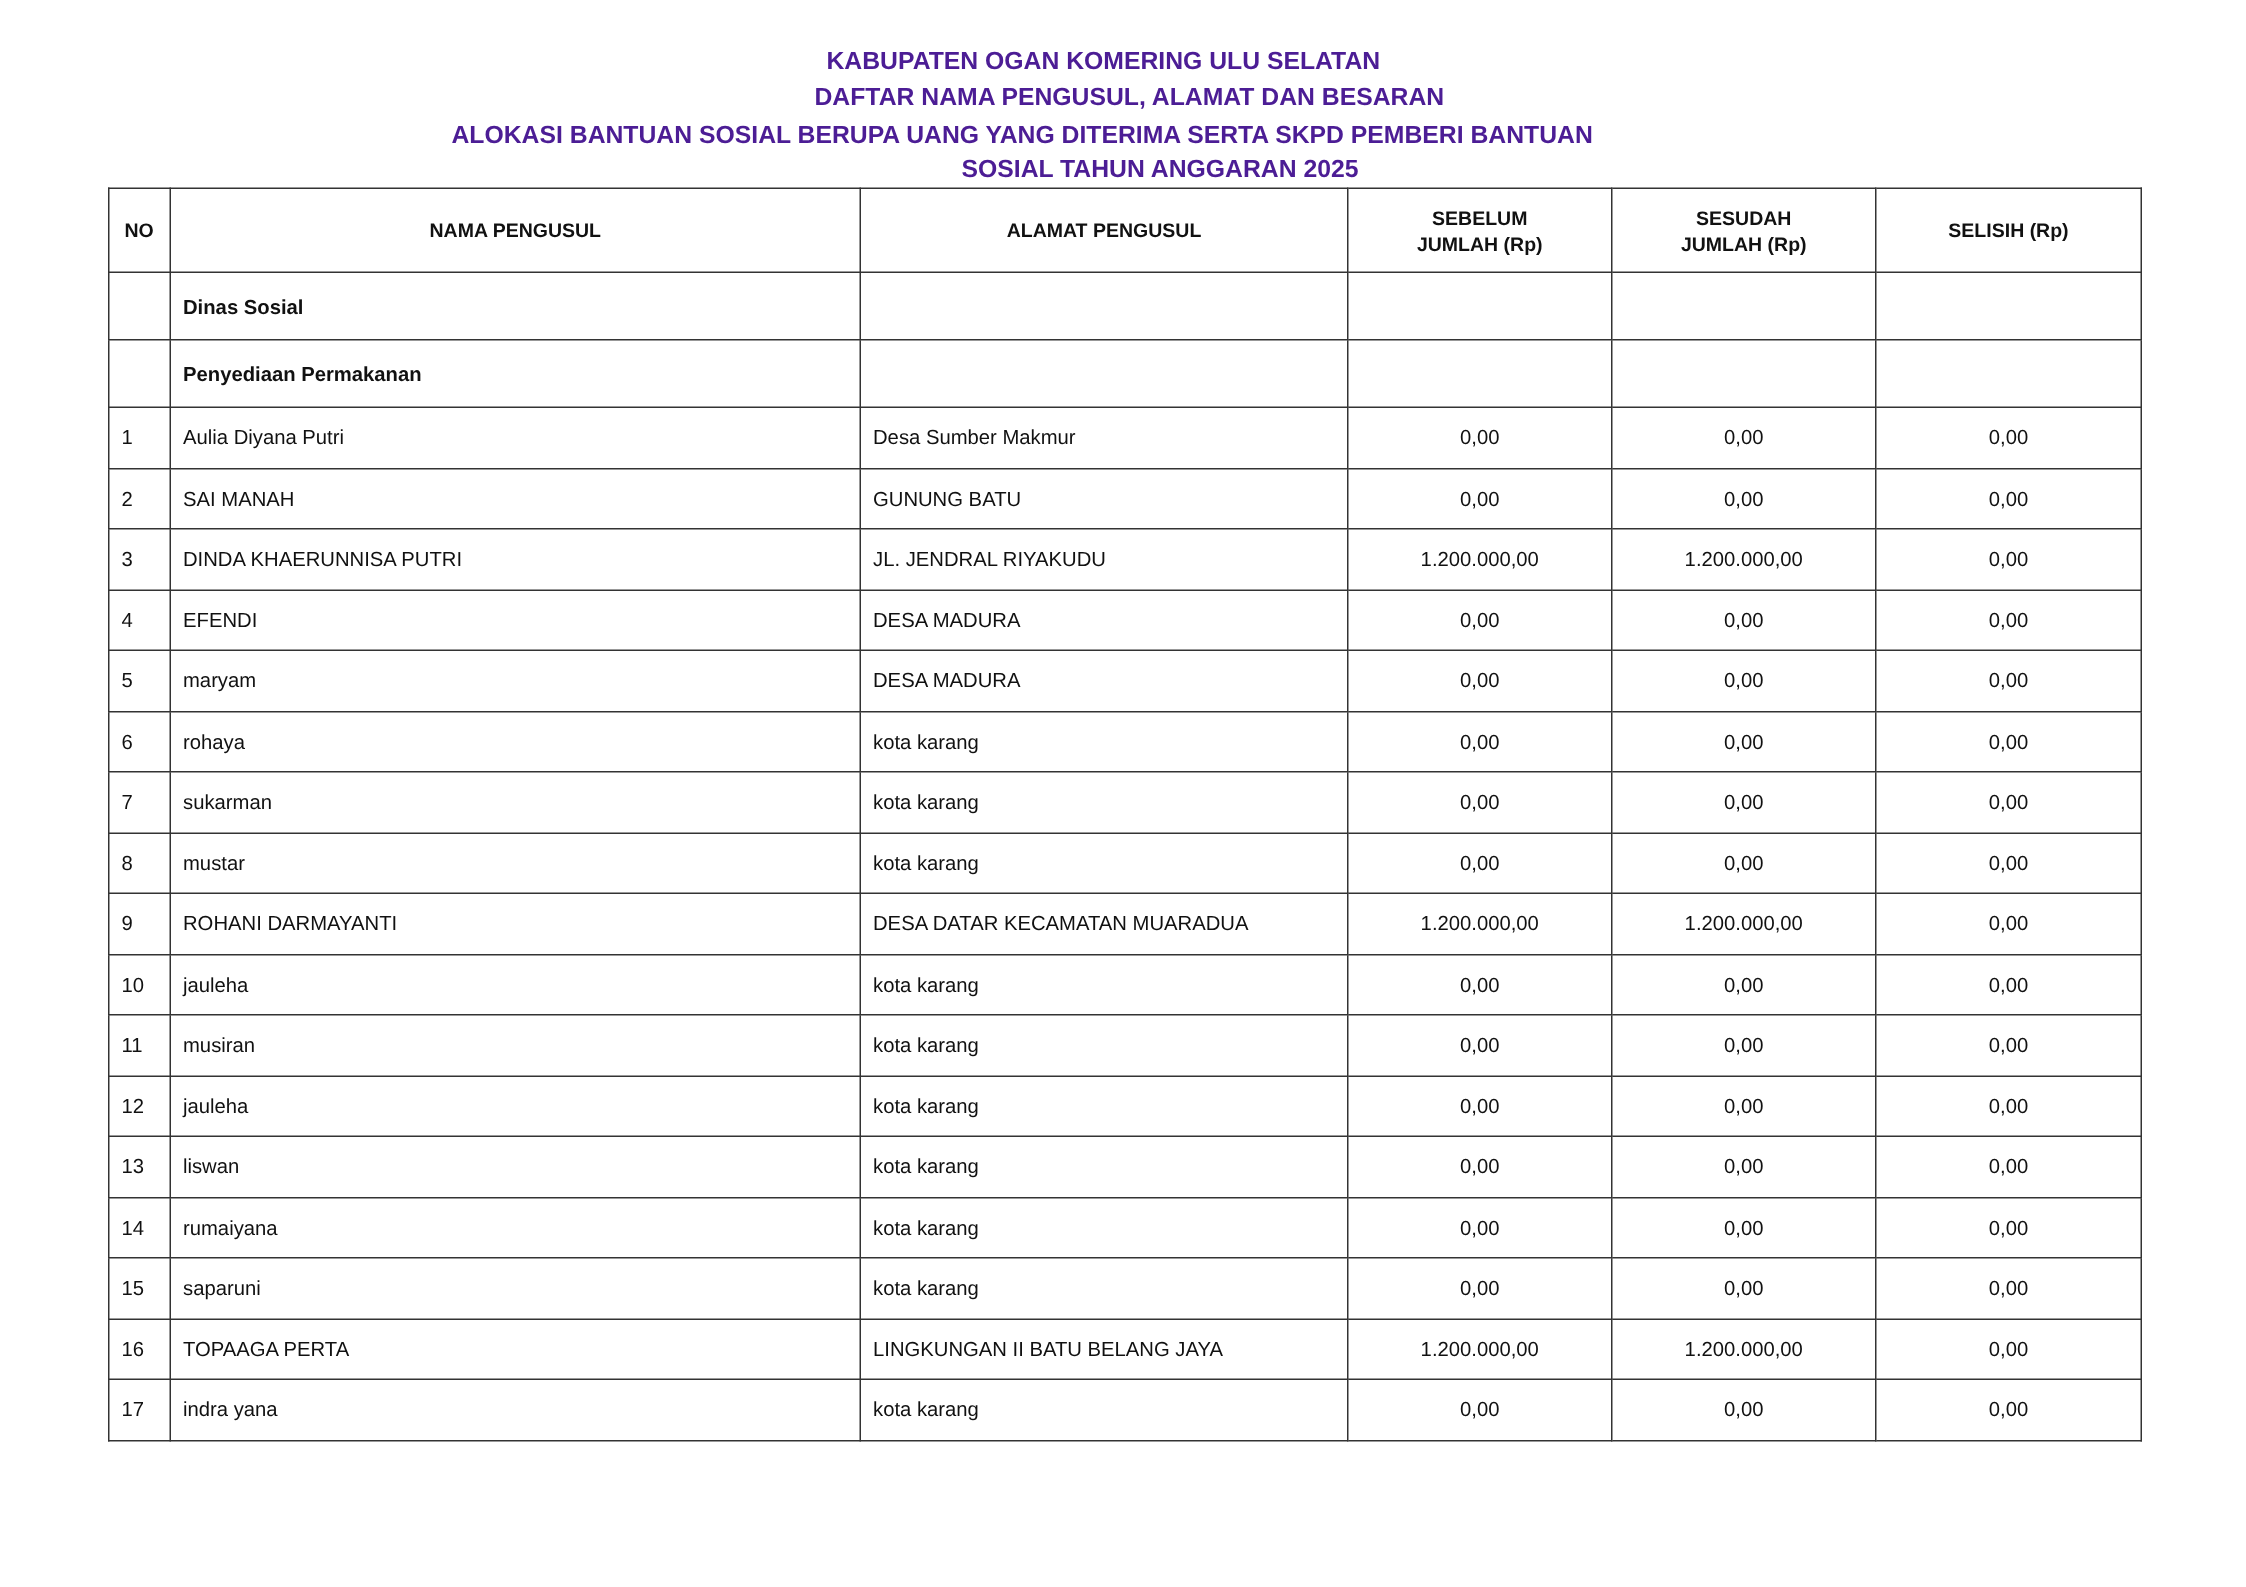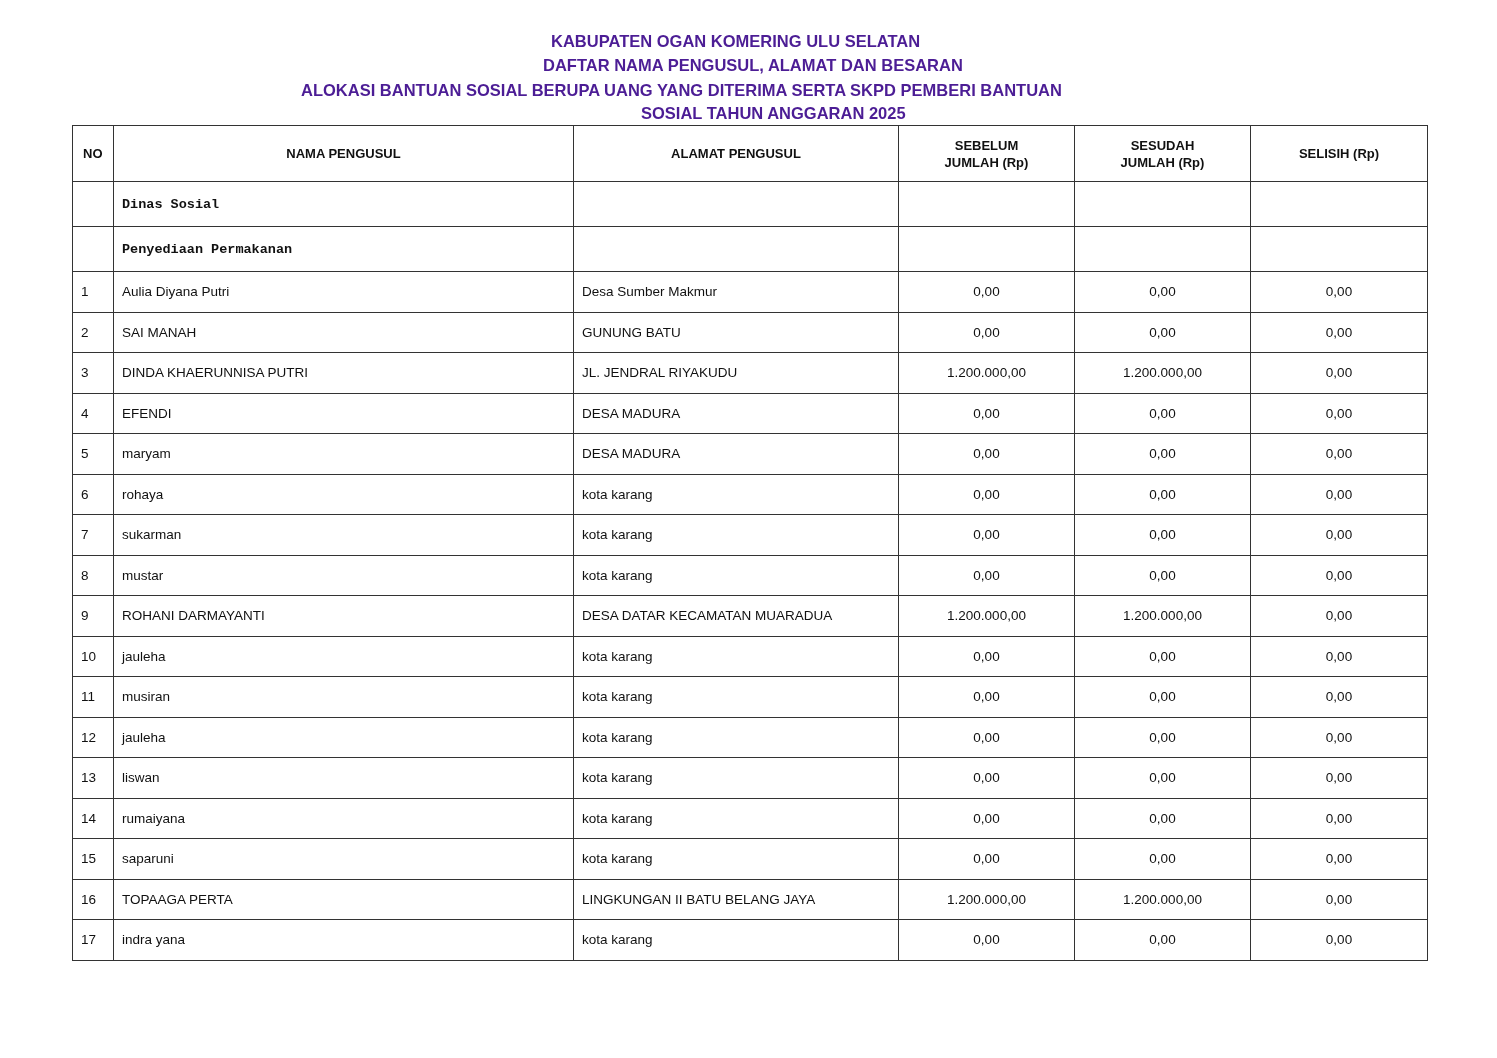--- a/index.html
+++ b/index.html
@@ -27,21 +27,21 @@
   }
   table.grid td, table.grid th {
     border: 1.6px solid #333333; padding: 0 8px; font-size: 13.5px;
     overflow: hidden; white-space: nowrap; color: #111;
   }
   table.grid th {
     font-weight: bold; font-size: 13px; text-align: center; height: 55px;
     line-height: 17px;
   }
   table.grid th.no-col { text-align: left; padding-left: 10px; }
-  tr.section td { height: 44px; font-weight: bold; font-family: Liberation Mono, monospace; }
+  tr.section td { height: 44px; font-weight: bold; }
   tr.data td { height: 39.5px; }
   td.num { text-align: center; padding-right: 7px; }
   td.no { padding-left: 9px; }
 </style>
 </head>
 <body>
 
 <div class="titles">
   <div class="title-line t1">KABUPATEN OGAN KOMERING ULU SELATAN</div>
   <div class="title-line t2">DAFTAR NAMA PENGUSUL, ALAMAT DAN BESARAN</div>

